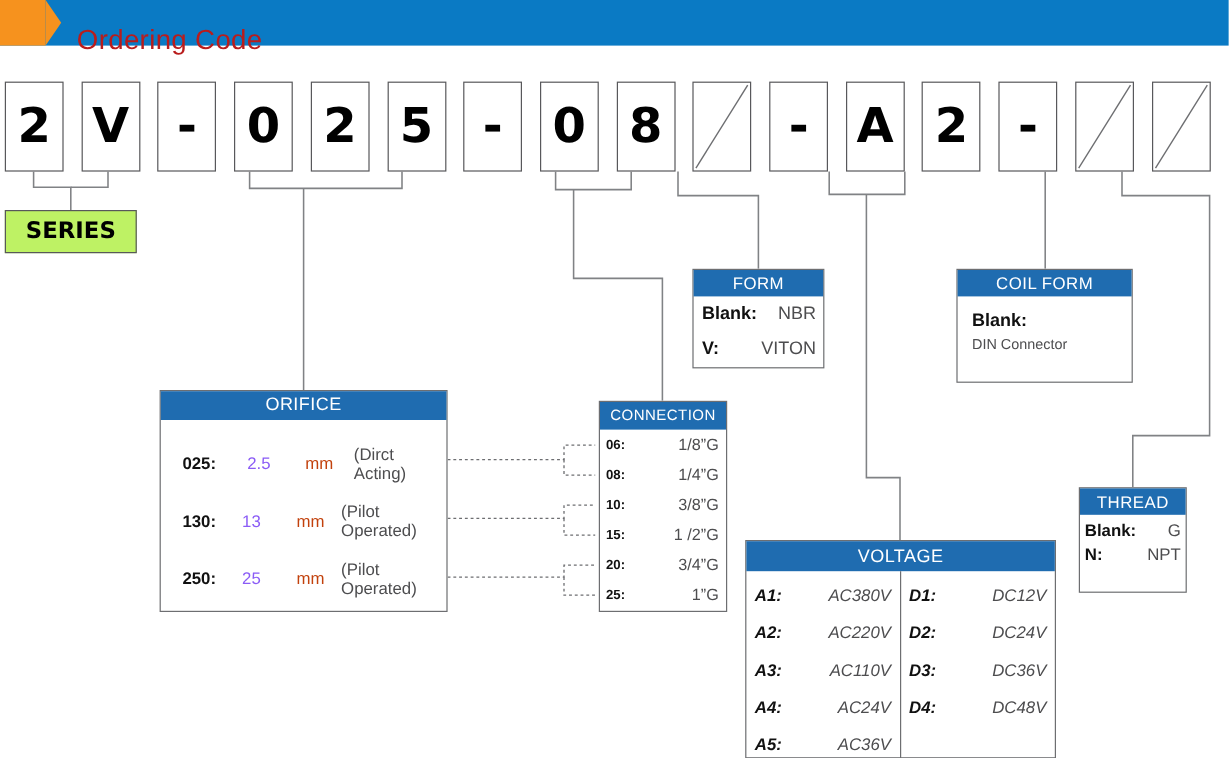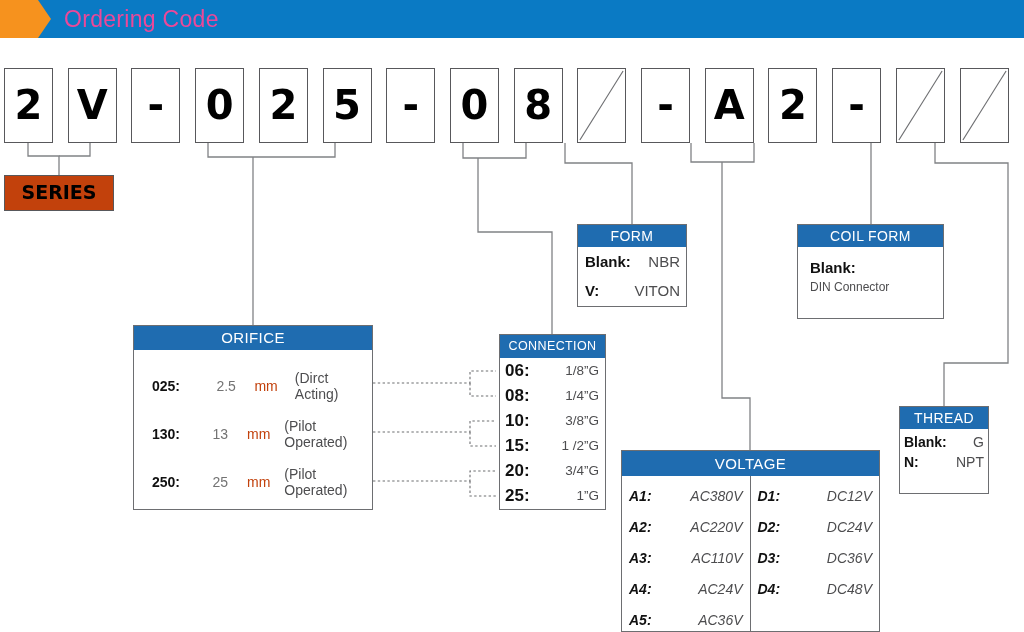--- a/index.html
+++ b/index.html
@@ -10,61 +10,61 @@
     position:relative;overflow:hidden;
   }
   #diagram{position:absolute;inset:0;width:1024px;height:632px;}
 
   
   .hdr-bar{position:absolute;left:0;top:0;width:1024px;height:38px;background:#0a7ac4;}
   .hdr-tab{position:absolute;left:0;top:0;width:38px;height:38px;background:#f6921e;}
   .hdr-point{position:absolute;left:38px;top:0;width:0;height:0;
     border-top:19px solid transparent;border-bottom:19px solid transparent;
     border-left:13px solid #f6921e;}
-  .hdr-title{position:absolute;left:64px;top:0;height:38px;line-height:38px;
-    color:#ec4899;font-size:23px;font-weight:400;letter-spacing:.3px;white-space:nowrap;}
+  .hdr-title{position:absolute;left:64px;top:14px;height:38px;line-height:38px;
+    color:#b91c1c;font-size:23px;font-weight:400;letter-spacing:.3px;white-space:nowrap;}
 
   
   .codebox{position:absolute;top:68px;width:49px;height:75px;
     background:#ffffff;border:1.6px solid #58585b;box-sizing:border-box;}
   .codebox span{display:block;width:100%;height:100%;line-height:72px;text-align:center;
     font-family:"DejaVu Sans",sans-serif;font-weight:bold;font-size:40px;color:#000000;}
   .codebox.dash span{font-size:40px;}
   .slash{position:absolute;left:0;top:0;width:100%;height:100%;}
 
   
   .series-box{position:absolute;left:4px;top:175px;width:110px;height:36px;
-    background:#c2410c;border:1.6px solid #58585b;box-sizing:border-box;}
+    background:#bef264;border:1.6px solid #58585b;box-sizing:border-box;}
   .series-box span{display:block;line-height:33px;text-align:center;
     font-family:"DejaVu Sans",sans-serif;font-weight:bold;font-size:19px;color:#000;}
 
   
   .tbl{position:absolute;box-sizing:border-box;border:1.4px solid #6d6e71;background:#fff;}
   .tbl .thead{background:#1f6cb0;color:#fff;text-align:center;
     font-size:15px;line-height:1.55;font-weight:400;letter-spacing:.4px;}
   .tbl .tbody{position:relative;width:100%;}
   .row{position:relative;display:flex;align-items:center;}
   .k{font-weight:bold;color:#111;font-size:14px;}
   .v{color:#4d4d4f;font-size:14px;}
 
   
   #orifice{left:133px;top:325px;width:240px;height:185px;}
   #orifice .thead{height:24px;line-height:24px;font-size:15px;}
   #orifice .tbody{padding:12px 0 0 0;}
   #orifice .row{height:48px;padding-left:18px;}
   #orifice .k{width:56px;font-size:14px;}
-  #orifice .v1{width:42px;text-align:center;color:#737373;font-size:14px;}
+  #orifice .v1{width:42px;text-align:left;color:#8b5cf6;font-size:14px;}
   #orifice .v2{width:42px;text-align:left;padding-left:8px;color:#c2410c;font-size:14px;}
   #orifice .v3{color:#4d4d4f;font-size:14px;}
 
   
   #connection{left:499px;top:334px;width:107px;height:176px;}
   #connection .thead{height:23px;line-height:23px;font-size:12.5px;}
   #connection .row{height:25px;padding:0 6px 0 5px;justify-content:space-between;}
-  #connection .k{font-size:17px;}
+  #connection .k{font-size:11px;}
   #connection .v{font-size:13.5px;}
 
   
   #seal{left:577px;top:224px;width:110px;height:83px;}
   #seal .thead{height:22px;line-height:22px;font-size:14px;}
   #seal .row{height:29px;padding:0 6px 0 7px;justify-content:space-between;}
   #seal .k{font-size:15px;}
   #seal .v{font-size:15px;}
 
   

